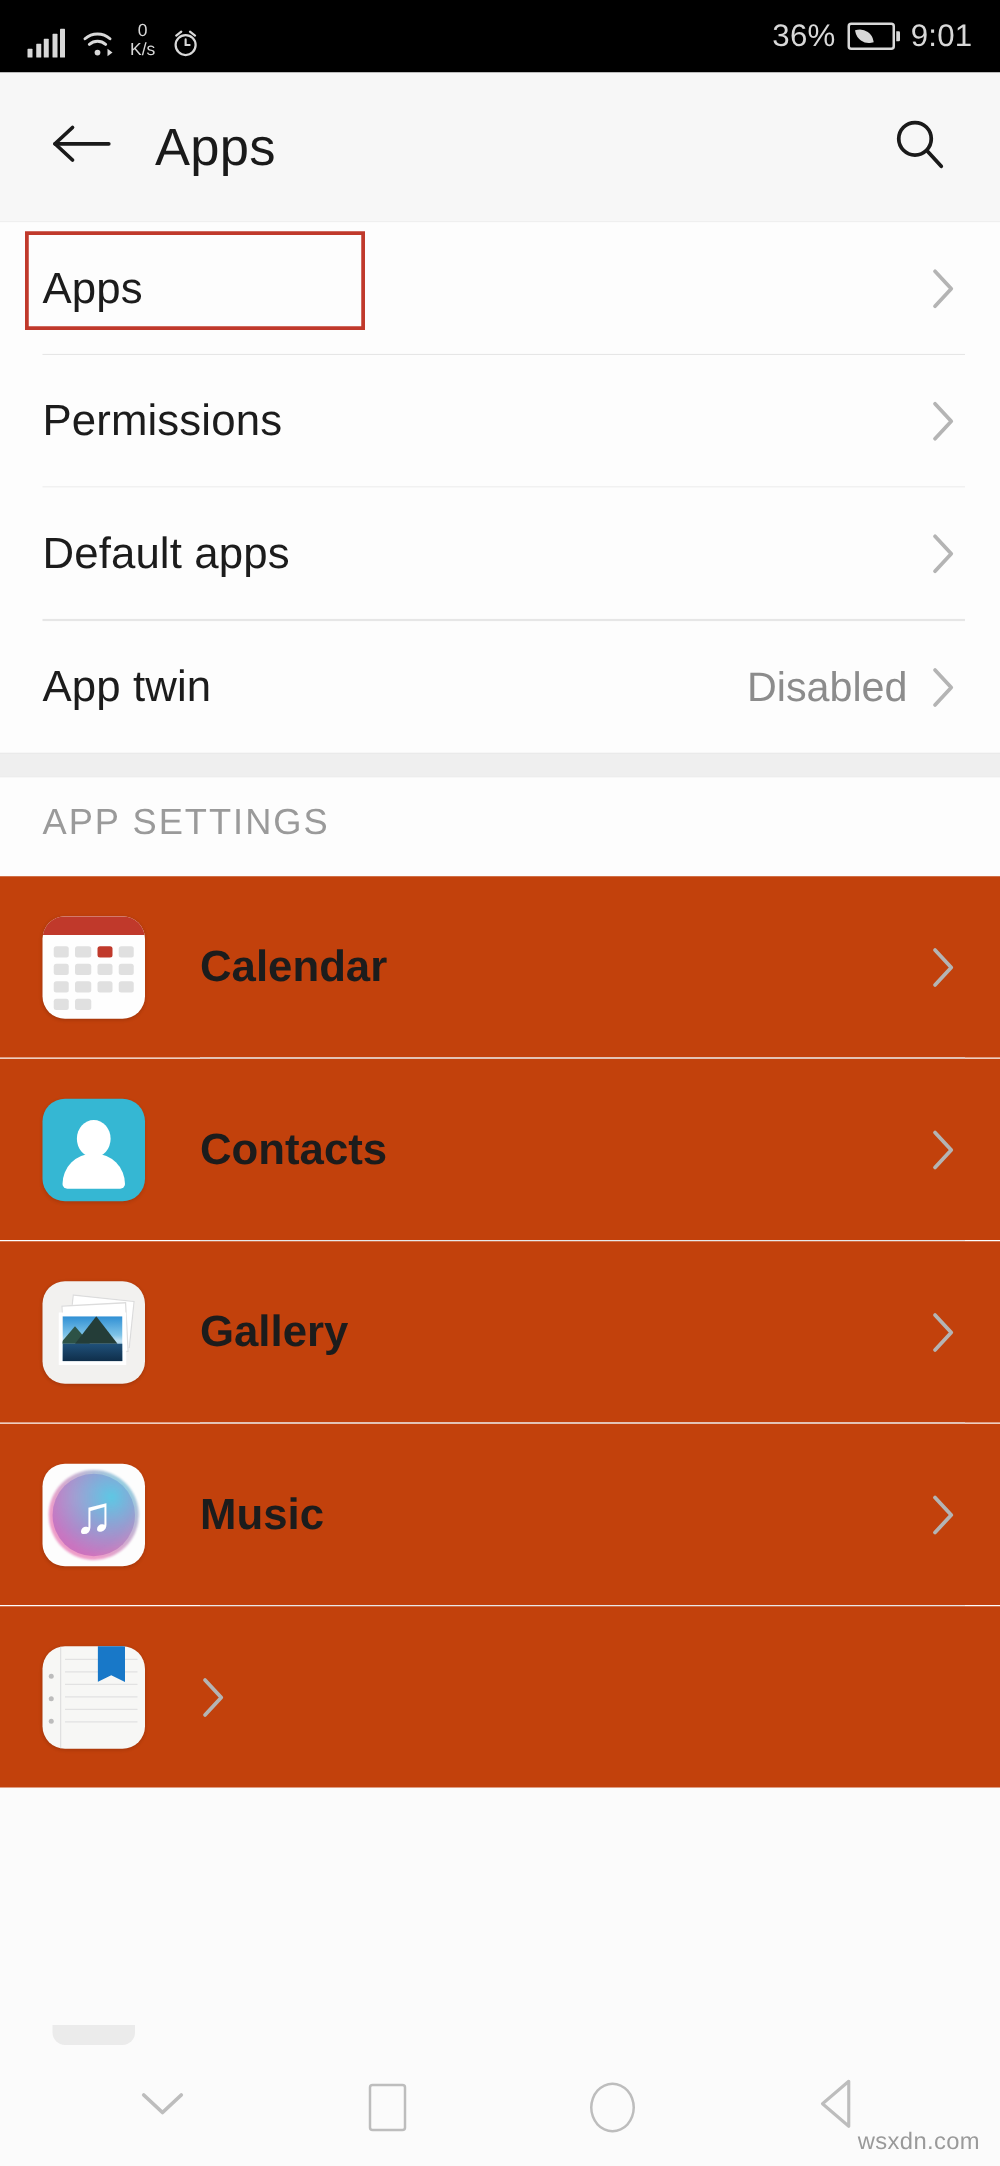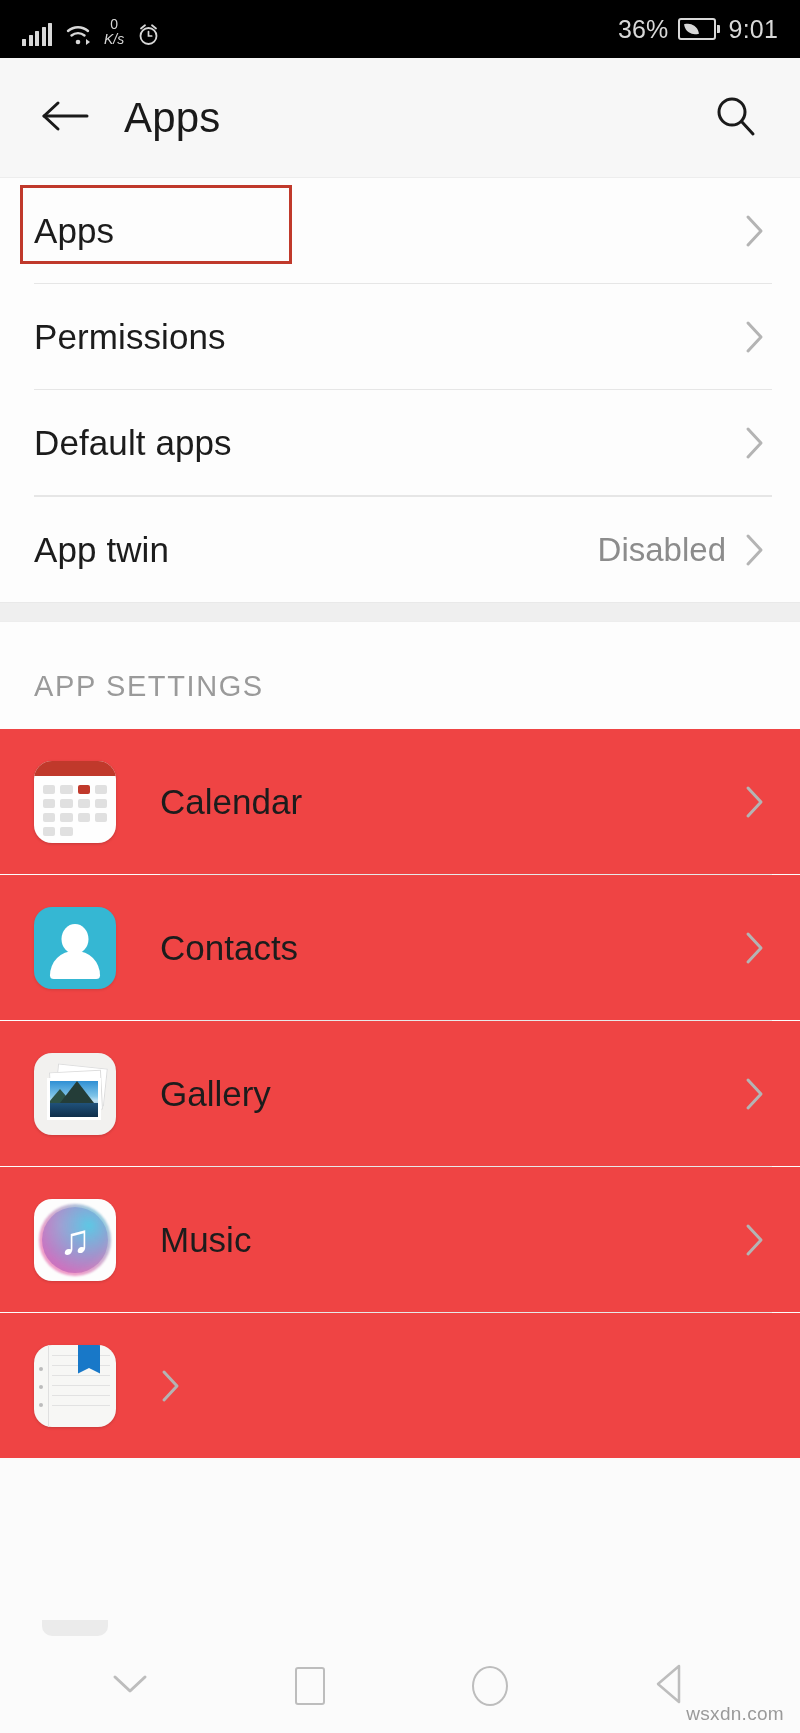--- a/index.html
+++ b/index.html
@@ -28,21 +28,21 @@
   .signal i:nth-child(2){height:11px;}
   .signal i:nth-child(3){height:15px;}
   .signal i:nth-child(4){height:19px;}
   .signal i:nth-child(5){height:23px;}
 
   .wifi { position:relative; width:26px; height:22px; }
   .wifi svg { position:absolute; left:0; bottom:0; }
 
   .netspeed { display:flex; flex-direction:column; align-items:center; line-height:1; }
   .netspeed .num { font-size:14px; color:#d8d8d8; }
-  .netspeed .unit { font-size:14px; color:#d8d8d8; margin-top:1px;font-style:italic; }
+  .netspeed .unit { font-size:14px; color:#d8d8d8; margin-top:1px; }
 
   .alarm { width:23px; height:23px; }
 
   .battery { position:relative; width:42px; height:22px; }
   .battery .shell {
     position:absolute; left:0; top:0; width:38px; height:22px;
     border:2px solid #d8d8d8; border-radius:3px;
   }
   .battery .cap {
     position:absolute; right:0; top:7px; width:3px; height:8px;
@@ -82,26 +82,26 @@
   .highlight-box {
     position:absolute; left:20px; top:185px;
     width:272px; height:79px;
     border:3px solid #c0392b; pointer-events:none; z-index:5;
   }
 
   .band { height:20px; background:#efefef; border-top:1px solid #e9e9e9; border-bottom:1px solid #ededed; }
 
   .section-header {
     font-size:29px; color:#9a9a9a; letter-spacing:1.6px;
-    padding:48px 34px 26px 34px; background:#fdfdfd;
+    padding:20px 34px 26px 34px; background:#fdfdfd;
   }
 
   .app-row {
     display:flex; align-items:center; height:145px;
-    padding:0 34px; background:#ef4444;
+    padding:0 34px; background:#c2410c;font-weight:bold;
   }
   .app-icon { width:82px; height:82px; flex:0 0 auto; margin-right:44px; position:relative; }
   .app-row .label { font-size:35px; color:#1c1c1c; flex:1; }
   .app-divider { height:1px; background:#e8e8e8; margin-left:160px; margin-right:28px; }
 
   
   .ic-cal {
     width:82px; height:82px; border-radius:18px; background:#fefefe;
     box-shadow:0 1px 3px rgba(0,0,0,.18); overflow:hidden; position:relative;
   }

